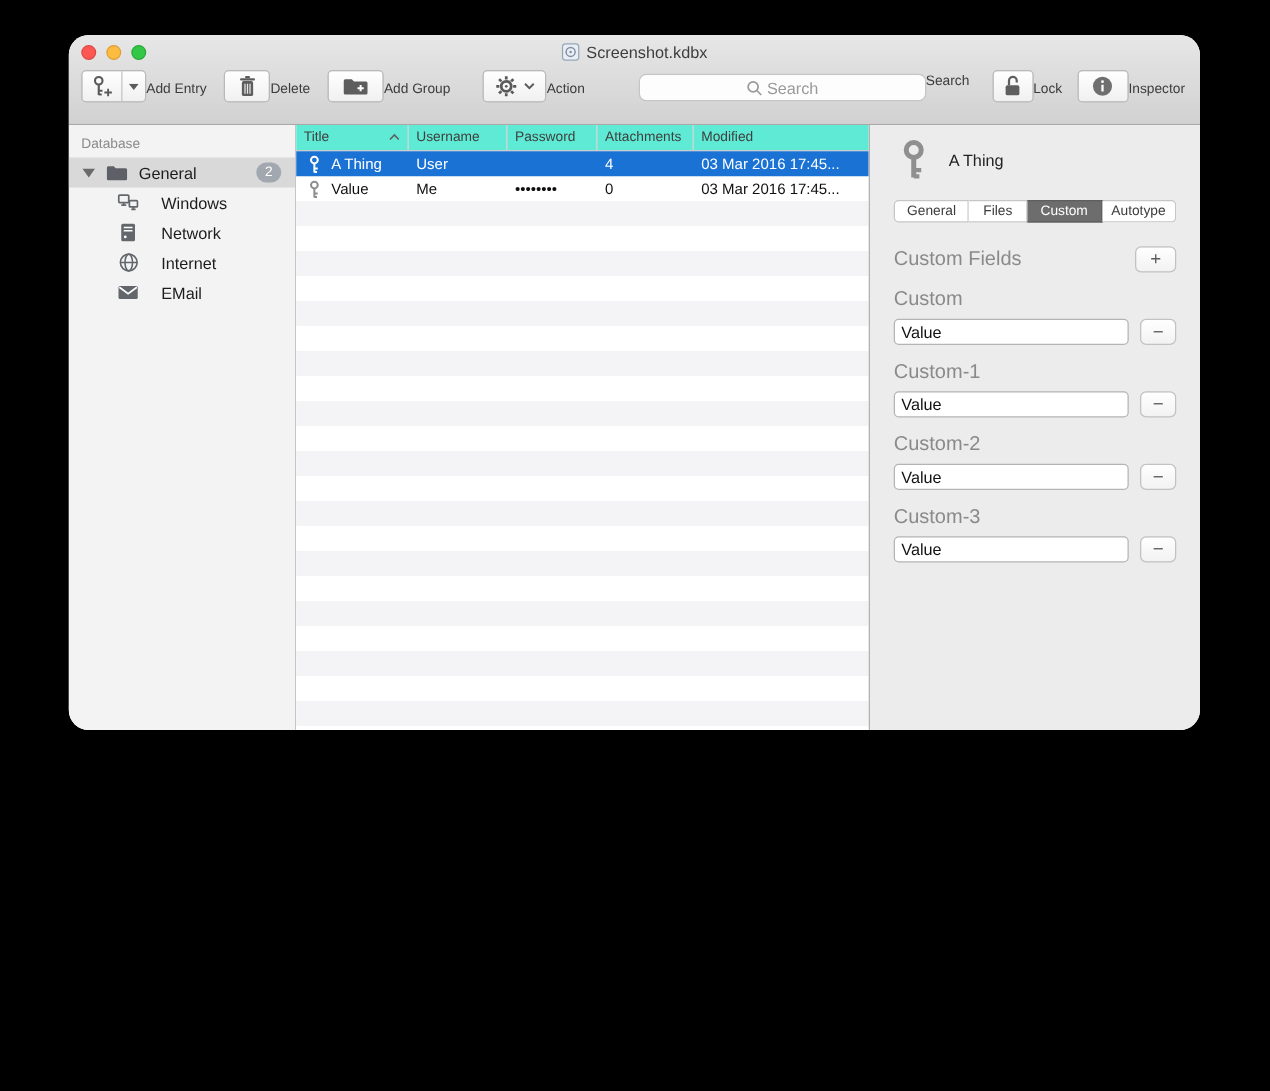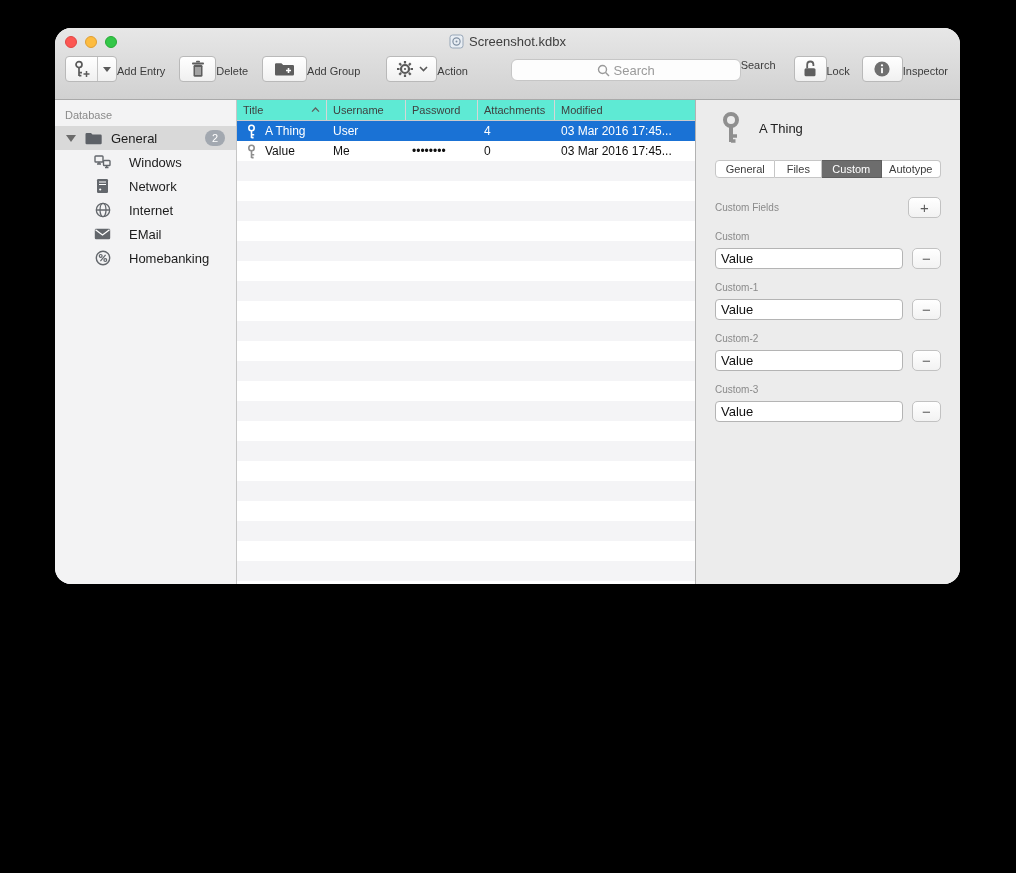--- a/index.html
+++ b/index.html
@@ -64,21 +64,21 @@
   .insp-head{display:flex;align-items:center;gap:15px;margin:12px 0 0 5px;}
   .insp-title{font-size:13px;color:#222;}
   .tabs{display:flex;margin-top:15px;height:18px;}
   .tab{flex:1;background:#fff;border:1px solid #c6c6c6;border-left:none;display:flex;align-items:center;
     justify-content:center;font-size:11px;color:#3c3c3c;box-sizing:border-box;}
   .tab:first-child{border-left:1px solid #c6c6c6;border-radius:4px 0 0 4px;}
   .tab:last-child{border-radius:0 4px 4px 0;}
   .tab.narrow{flex:.78;}
   .tab.selected{background:#6d6d6d;border-color:#5e5e5e;color:#fff;}
   .cf-header{display:flex;justify-content:space-between;align-items:center;margin-top:19px;}
-  .minorlabel{font-size:10px;color:#8a8a8a;}
+  .minorlabel{font-size:16px;color:#8a8a8a;}
   .sqbtn{width:33px;height:21px;border:1px solid #c2c2c2;border-radius:5px;background:linear-gradient(#fff,#f2f2f2);
     color:#5c5c5c;font-size:15px;display:flex;align-items:center;justify-content:center;box-sizing:border-box;
     line-height:1;padding-bottom:1px;}
   .fieldgroup{margin-top:13px;}
   .fieldrow{display:flex;align-items:center;gap:9px;margin-top:6px;}
   .fieldrow input{flex:1;height:21px;border:1px solid #b4b4b4;border-radius:4px;background:#fff;
     font-size:13px;color:#111;padding:0 5px;box-sizing:border-box;outline:none;
     font-family:"Liberation Sans","DejaVu Sans",sans-serif;}
   .notes-sect{border-top:1px solid #c6c6c6;flex:1;padding:7px 19px 0;box-sizing:border-box;}
   .notesbox{margin-top:6px;height:90px;background:#fff;border:1px solid #c9c9c9;box-sizing:border-box;
@@ -267,33 +267,20 @@
       </div>
       <div class="sideitem">
         <span class="sicon">
             <svg width="17" height="12">
               <rect x="0.8" y="0.8" width="15.4" height="10.4" rx="1.2" fill="#63676c"></rect>
               <polyline points="1.5,1.8 8.5,7 15.5,1.8" fill="none" stroke="#fff" stroke-width="1.3"></polyline>
             </svg>
           </span>
         <span class="silabel">EMail</span>
       </div>
-      <div class="sideitem">
-        <span class="sicon">
-            <svg width="16" height="16">
-              <g stroke="#63676c" fill="none">
-                <circle cx="8" cy="8" r="6.7" stroke-width="1.4"></circle>
-                <circle cx="5.7" cy="5.9" r="1.4" stroke-width="1.2"></circle>
-                <circle cx="10.3" cy="10.1" r="1.4" stroke-width="1.2"></circle>
-                <line x1="10.6" y1="4.8" x2="5.4" y2="11.2" stroke-width="1.2"></line>
-              </g>
-            </svg>
-          </span>
-        <span class="silabel">Homebanking</span>
-      </div>
     </div>
 
     <div class="table">
       <div class="thead">
         <div class="th sorted">
           <span>Title</span>
           <svg width="9" height="6">
               <polyline points="1,4.6 4.5,1 8,4.6" fill="none" stroke="#5f5f5f" stroke-width="1.3"></polyline>
             </svg>
         </div>

